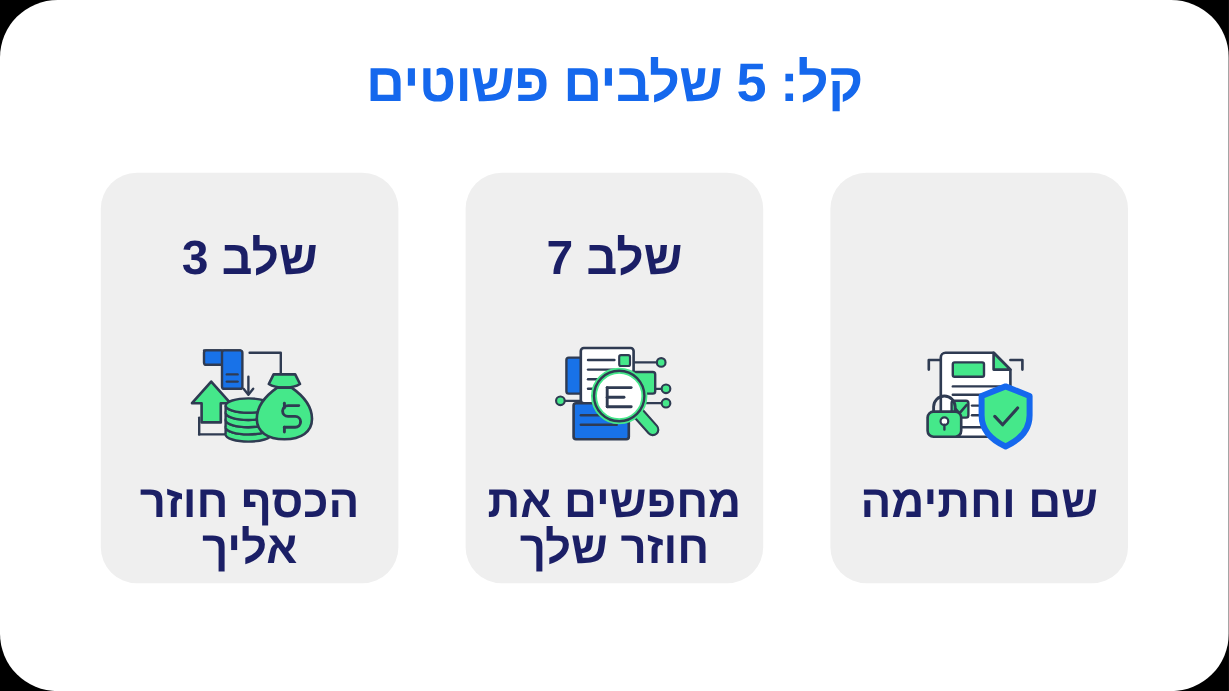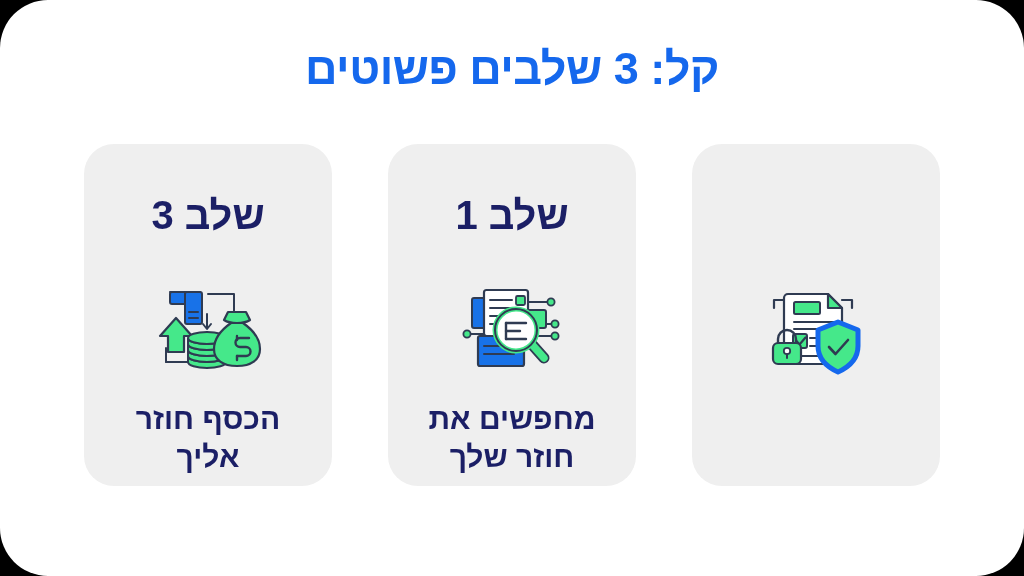--- a/index.html
+++ b/index.html
@@ -86,36 +86,36 @@
     display: flex;
     align-items: center;
     justify-content: center;
   }
   .card-icon svg { display: block; }
   .card-caption {
     position: absolute;
     top: 256px;
     left: 14px;
     right: 14px;
-    font-size: 30px;
+    font-size: 38px;
     font-weight: bold;
     color: #1b1f66;
     line-height: 38px;
     text-align: center;
     direction: rtl;
     unicode-bidi: isolate;
     white-space: pre-line;
   }
 </style>
 </head>
 <body>
 
 <div id="stage">
 
-  <div id="page-title">קל: 3 שלבים פשוטים</div>
+  <div id="page-title">קל: 5 שלבים פשוטים</div>
 
   <div id="cards-row">
 
     <div class="step-card">
 
       <div class="card-icon">
         <svg width="112" height="100" viewBox="0 0 112 100" xmlns="http://www.w3.org/2000/svg">
           <g fill="none" stroke="#2f3b52" stroke-width="2.2" stroke-linecap="round" stroke-linejoin="round">
 
             <path d="M14 30 L14 22 L24 22"></path>
@@ -143,24 +143,25 @@
           <path d="M18 66 v-5 a9 9 0 0 1 18 0 v5" fill="none" stroke="#2f3b52" stroke-width="2.4" stroke-linecap="round"></path>
           <rect x="13" y="65" width="28" height="21" rx="5" fill="#45e88a" stroke="#2f3b52" stroke-width="2.2"></rect>
           <circle cx="27" cy="73" r="3.2" fill="#ffffff" stroke="#2f3b52" stroke-width="1.8"></circle>
           <path d="M27 76 v4" stroke="#2f3b52" stroke-width="2" stroke-linecap="round"></path>
 
           <path d="M78 44 l20 8 v16 c0 13 -9 21 -20 26 c-11 -5 -20 -13 -20 -26 v-16 z" fill="#45e88a" stroke="#1568ed" stroke-width="5" stroke-linejoin="round"></path>
           <path d="M69 69 l6.5 7 l12.5 -14" fill="none" stroke="#2f3b52" stroke-width="2.6" stroke-linecap="round" stroke-linejoin="round"></path>
         </svg>
       </div>
 
+      <div class="card-caption">שם וחתימה</div>
     </div>
 
     <div class="step-card">
-      <div class="card-heading">שלב 1</div>
+      <div class="card-heading">שלב 7</div>
 
       <div class="card-icon">
         <svg width="112" height="100" viewBox="0 0 112 100" xmlns="http://www.w3.org/2000/svg">
 
           <g stroke="#2f3b52" stroke-width="1.8" fill="none" stroke-linecap="round">
             <path d="M72 24 H92"></path>
             <path d="M78 46 H96"></path>
             <path d="M78 58 H96"></path>
             <path d="M32 56 H14"></path>
           </g>

